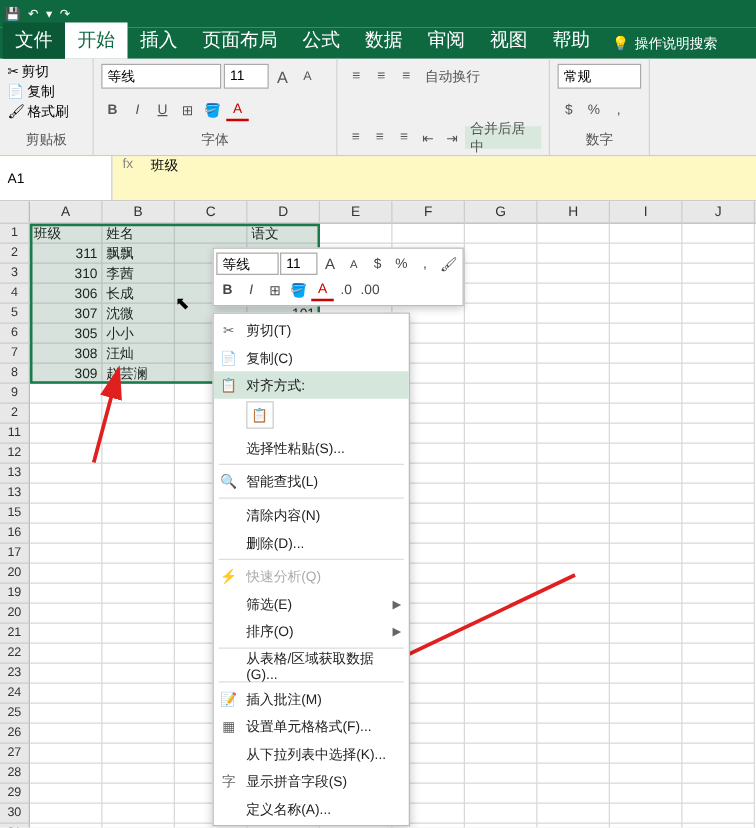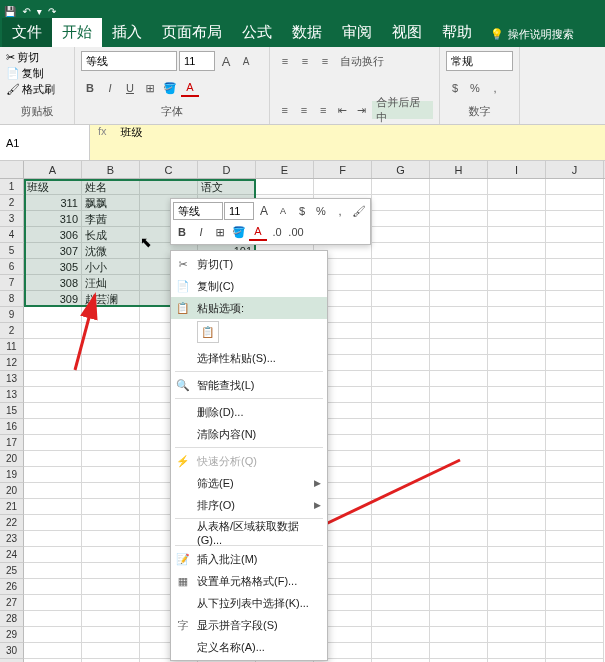--- a/index.html
+++ b/index.html
@@ -647,34 +647,34 @@
   <div class="ctx-item">
       <span class="ci">✂</span>
       <span>剪切(T)</span>
     </div>
   <div class="ctx-item">
       <span class="ci">📄</span>
       <span>复制(C)</span>
     </div>
   <div class="ctx-item hl">
       <span class="ci">📋</span>
-      <span>粘贴选项:</span>
+      <span>对齐方式:</span>
     </div>
   <div class="ctx-paste-opts">
     <div class="popt">📋</div>
   </div>
   <div class="ctx-item">选择性粘贴(S)...</div>
   <div class="ctx-sep"></div>
   <div class="ctx-item">
       <span class="ci">🔍</span>
       <span>智能查找(L)</span>
     </div>
   <div class="ctx-sep"></div>
+  <div class="ctx-item">清除内容(N)</div>
   <div class="ctx-item">删除(D)...</div>
-  <div class="ctx-item">清除内容(N)</div>
   <div class="ctx-sep"></div>
   <div class="ctx-item dis">
       <span class="ci">⚡</span>
       <span>快速分析(Q)</span>
     </div>
   <div class="ctx-item">
       <span>筛选(E)</span>
       <span class="arr">▶</span>
     </div>
   <div class="ctx-item">

